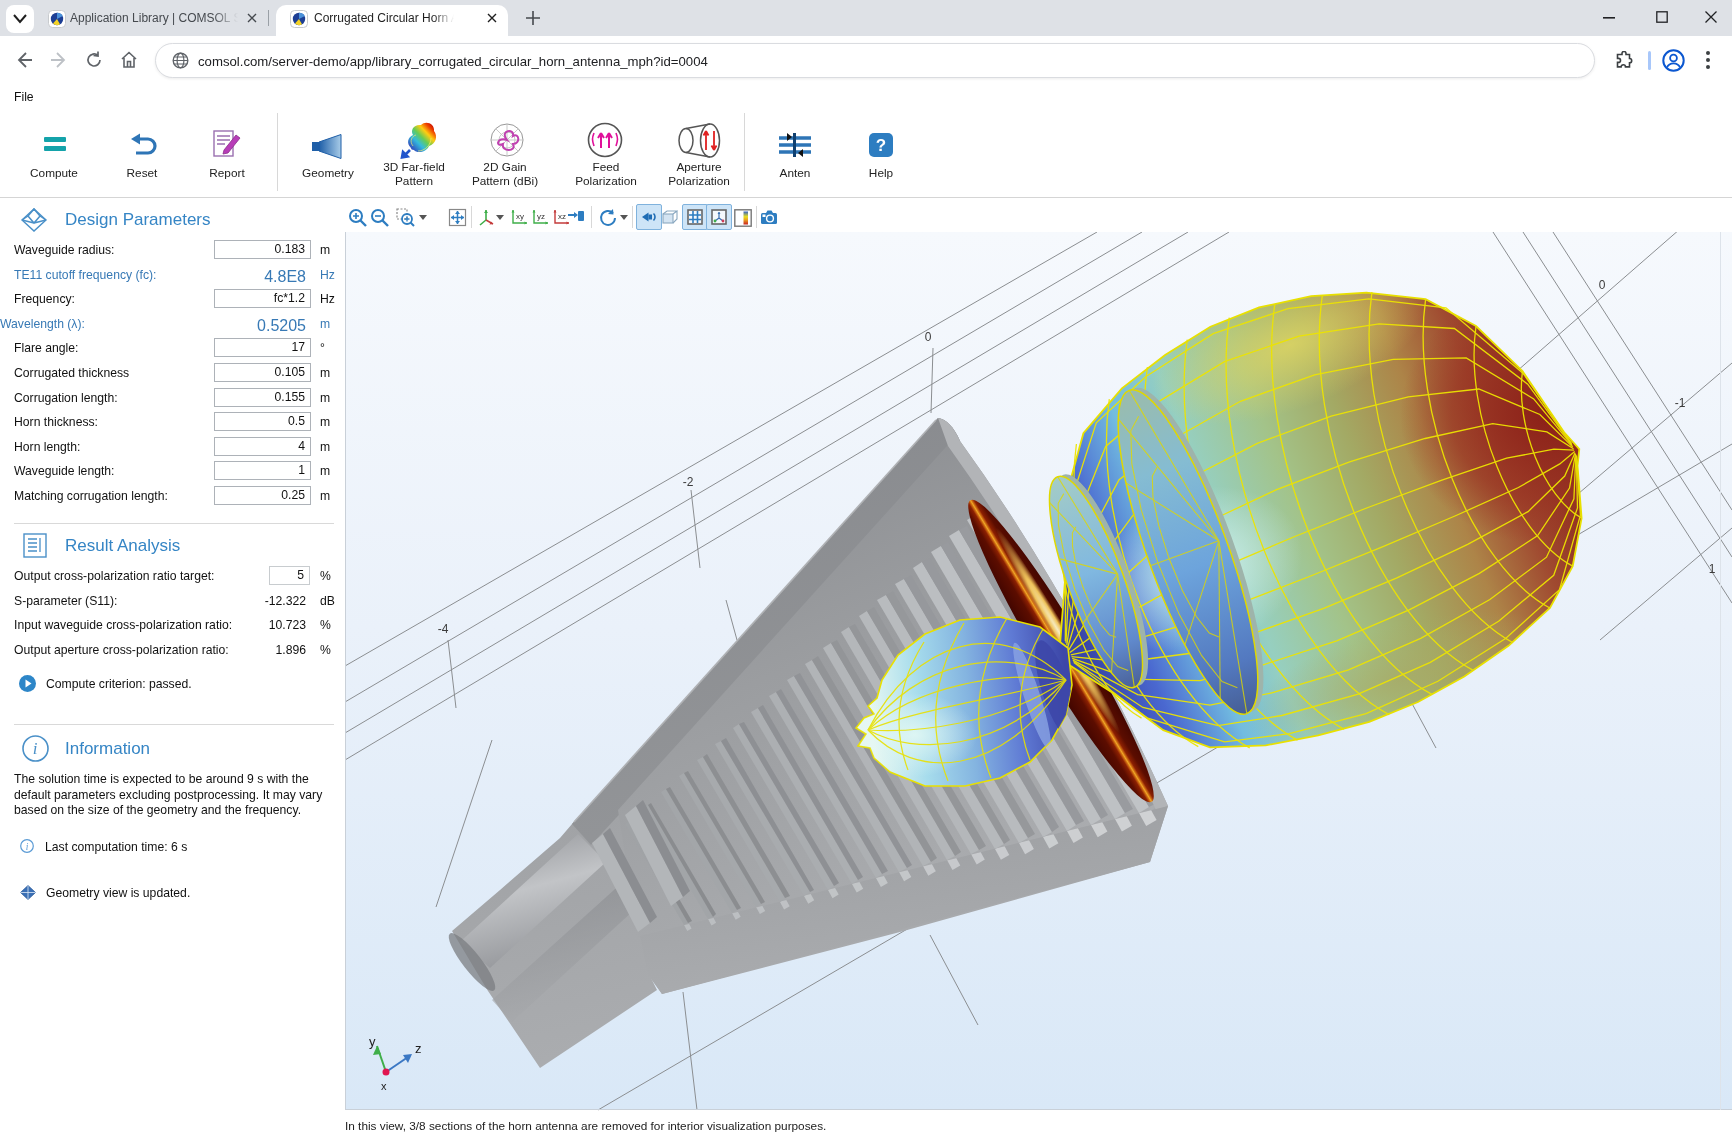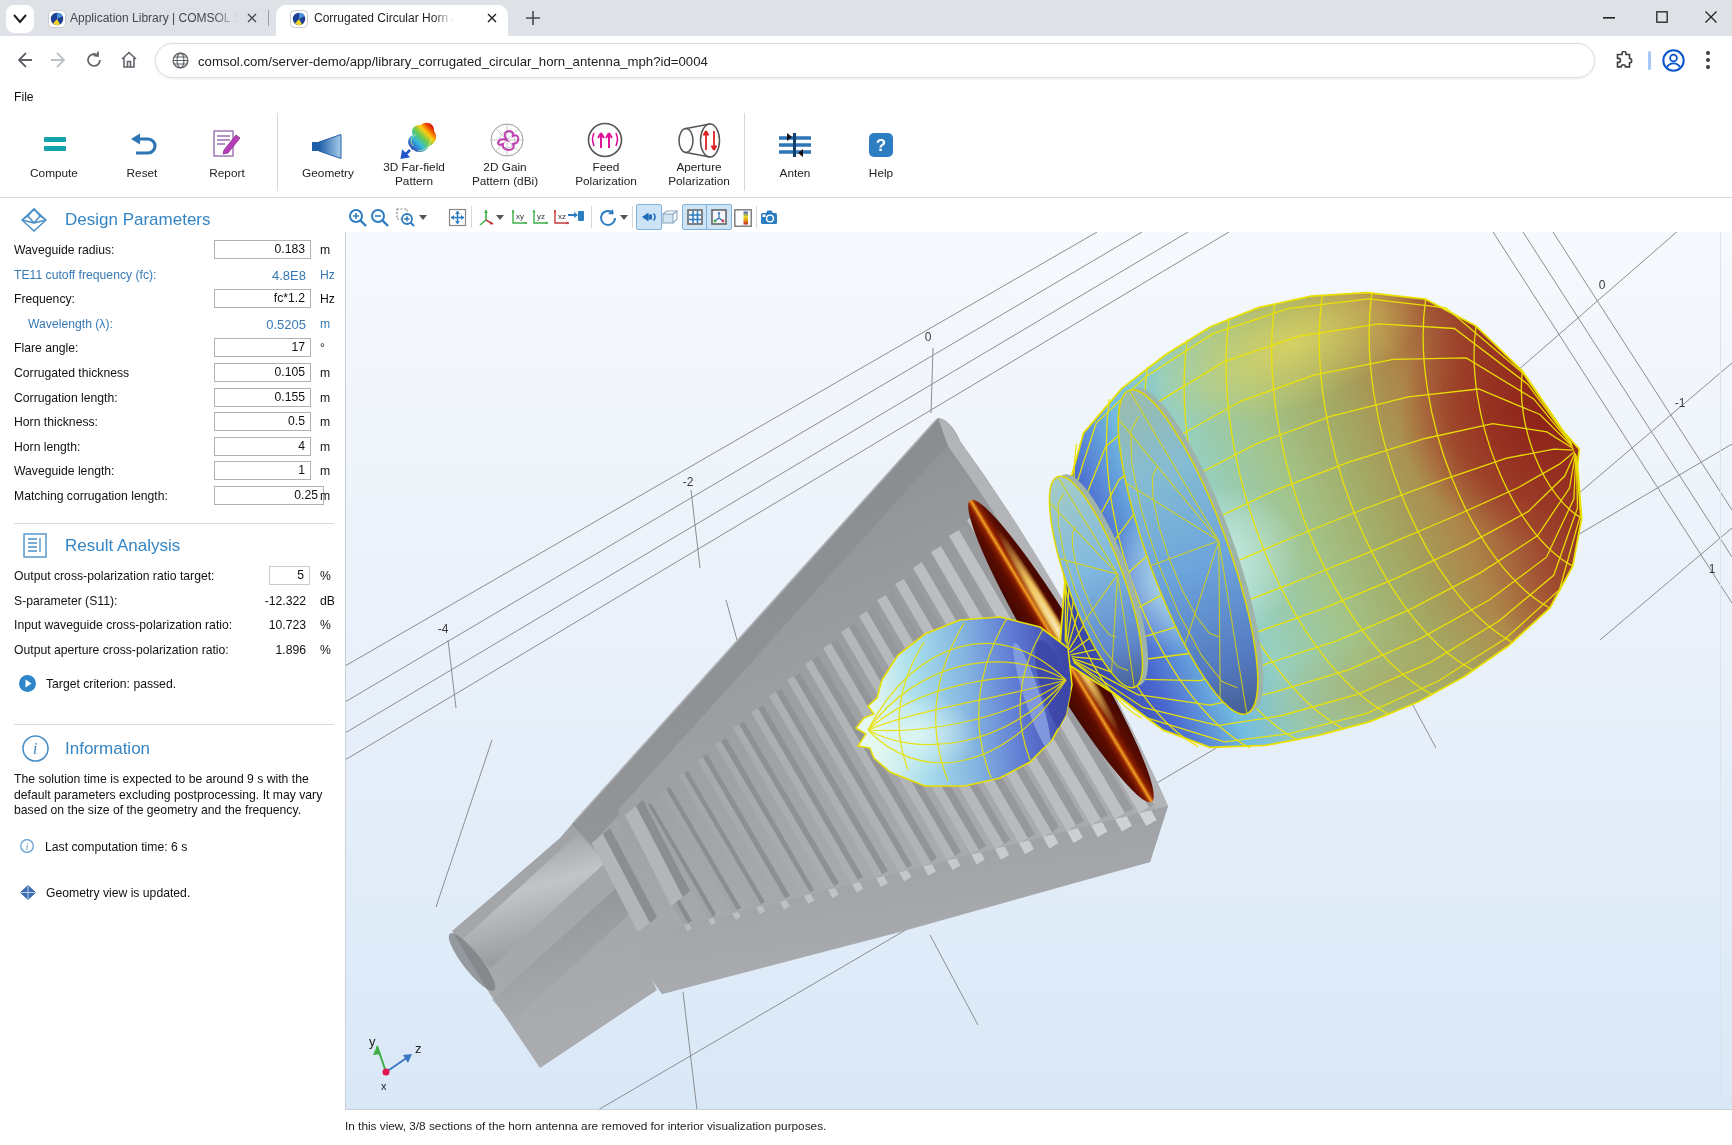--- a/index.html
+++ b/index.html
@@ -5,21 +5,21 @@
 #tabbar{position:absolute;left:0;top:0;width:1732px;height:36px;background:#dee1e6}
 #navbar{position:absolute;left:0;top:36px;width:1732px;height:49px;background:#fff}
 .tab{position:absolute;top:4px;height:32px;font-size:12px;color:#45494e;white-space:nowrap}
 #apparea{position:absolute;left:0;top:85px;width:1732px;height:1060px;background:#fff}
 .tbtn{position:absolute;text-align:center;font-size:11.8px;color:#222}
 .sep{position:absolute;width:1px;background:#d8d8d8}
 .lbl{position:absolute;font-size:12.2px;color:#111;white-space:nowrap}
 .lblb{position:absolute;font-size:12.2px;color:#3779b5;white-space:nowrap}
 .inp{position:absolute;height:19px;background:#fff;border:1px solid #adb2b8;font-size:12.2px;color:#111;text-align:right;padding:1px 5px 0 0}
 .val{position:absolute;font-size:12.2px;color:#111;text-align:right}
-.valb{position:absolute;font-size:13px;color:#3779b5;text-align:right}
+.valb{position:absolute;font-size:16px;color:#3779b5;text-align:right}
 .sech{position:absolute;font-size:17px;color:#3585c5}
 svg{display:block}
 </style></head><body>
 <div id="tabbar"></div>
 <div style="position:absolute;left:6px;top:5px;width:28px;height:28px;background:#fff;border-radius:8px"></div>
 <svg style="position:absolute;left:13px;top:13px" width="14" height="12" viewBox="0 0 14 12">
     <path d="M1,2 L7,9 L13,2" stroke="#1f1f1f" stroke-width="2" fill="none"></path>
   </svg>
 <div class="tab" style="left:56px;top:11px"></div>
 <svg style="position:absolute;left:48px;top:10px" width="18" height="18" viewBox="0 0 18 18">
@@ -179,21 +179,21 @@
 <div class="sech" style="left:65px;top:210px">Design Parameters</div>
 <div class="lbl" style="left:14px;top:243px">Waveguide radius:</div>
 <div class="inp" style="left:214px;top:240px;width:97px">0.183</div>
 <div class="lbl" style="left:320px;top:243px">m</div>
 <div class="lblb" style="left:14px;top:267.6px">TE11 cutoff frequency (fc):</div>
 <div class="valb" style="left:214px;top:267.6px;width:92px">4.8E8</div>
 <div class="lblb" style="left:320px;top:267.6px">Hz</div>
 <div class="lbl" style="left:14px;top:292.20000000000005px">Frequency:</div>
 <div class="inp" style="left:214px;top:289.20000000000005px;width:97px">fc*1.2</div>
 <div class="lbl" style="left:320px;top:292.20000000000005px">Hz</div>
-<div class="lblb" style="left:28px;top:316.80000000000007px">Wavelength (λ):</div>
+<div class="lblb" style="left:0;top:316.80000000000007px">Wavelength (λ):</div>
 <div class="valb" style="left:214px;top:316.80000000000007px;width:92px">0.5205</div>
 <div class="lblb" style="left:320px;top:316.80000000000007px">m</div>
 <div class="lbl" style="left:14px;top:341.4000000000001px">Flare angle:</div>
 <div class="inp" style="left:214px;top:338.4000000000001px;width:97px">17</div>
 <div class="lbl" style="left:320px;top:341.4000000000001px">°</div>
 <div class="lbl" style="left:14px;top:366.0000000000001px">Corrugated thickness</div>
 <div class="inp" style="left:214px;top:363.0000000000001px;width:97px">0.105</div>
 <div class="lbl" style="left:320px;top:366.0000000000001px">m</div>
 <div class="lbl" style="left:14px;top:390.60000000000014px">Corrugation length:</div>
 <div class="inp" style="left:214px;top:387.60000000000014px;width:97px">0.155</div>
@@ -201,21 +201,21 @@
 <div class="lbl" style="left:14px;top:415.20000000000016px">Horn thickness:</div>
 <div class="inp" style="left:214px;top:412.20000000000016px;width:97px">0.5</div>
 <div class="lbl" style="left:320px;top:415.20000000000016px">m</div>
 <div class="lbl" style="left:14px;top:439.8000000000002px">Horn length:</div>
 <div class="inp" style="left:214px;top:436.8000000000002px;width:97px">4</div>
 <div class="lbl" style="left:320px;top:439.8000000000002px">m</div>
 <div class="lbl" style="left:14px;top:464.4000000000002px">Waveguide length:</div>
 <div class="inp" style="left:214px;top:461.4000000000002px;width:97px">1</div>
 <div class="lbl" style="left:320px;top:464.4000000000002px">m</div>
 <div class="lbl" style="left:14px;top:489.0000000000002px">Matching corrugation length:</div>
-<div class="inp" style="left:214px;top:486.0000000000002px;width:110px">0.25</div>
+<div class="inp" style="left:214px;top:486.0000000000002px;width:97px">0.25</div>
 <div class="lbl" style="left:320px;top:489.0000000000002px">m</div>
 <div style="position:absolute;left:14px;top:523px;width:320px;height:1px;background:#d9d9d9"></div>
 <svg style="position:absolute;left:23px;top:533px" width="24" height="25" viewBox="0 0 24 25">
     <rect x="1" y="1" width="22" height="23" fill="none" stroke="#4a90c8" stroke-width="1.4"></rect>
     <path d="M5,6 h9 M5,10 h9 M5,14 h9 M5,18 h9" stroke="#4a90c8" stroke-width="1.3"></path>
     <path d="M17,5 v14" stroke="#4a90c8" stroke-width="1.3"></path>
   </svg>
 <div class="sech" style="left:65px;top:536px">Result Analysis</div>
 <div class="lbl" style="left:14px;top:569px">Output cross-polarization ratio target:</div>
 <div class="inp" style="left:269px;top:566px;width:41px;border-color:#c8cccf">5</div>
@@ -226,21 +226,21 @@
 <div class="lbl" style="left:14px;top:618.4px">Input waveguide cross-polarization ratio:</div>
 <div class="val" style="left:214px;top:618.4px;width:92px">10.723</div>
 <div class="lbl" style="left:320px;top:618.4px">%</div>
 <div class="lbl" style="left:14px;top:642.8px">Output aperture cross-polarization ratio:</div>
 <div class="val" style="left:214px;top:642.8px;width:92px">1.896</div>
 <div class="lbl" style="left:320px;top:642.8px">%</div>
 <svg style="position:absolute;left:19px;top:675px" width="17" height="17" viewBox="0 0 17 17">
     <circle cx="8.5" cy="8.5" r="8.5" fill="#2d86c8"></circle>
     <path d="M6.5,4.5 L12.5,8.5 L6.5,12.5 Z" fill="#fff"></path>
   </svg>
-<div class="lbl" style="left:46px;top:677px">Target criterion: passed.</div>
+<div class="lbl" style="left:46px;top:677px">Compute criterion: passed.</div>
 <div style="position:absolute;left:14px;top:724px;width:320px;height:1px;background:#d9d9d9"></div>
 <svg style="position:absolute;left:22px;top:735px" width="27" height="27" viewBox="0 0 27 27">
     <circle cx="13.5" cy="13.5" r="12.5" fill="none" stroke="#4a90c8" stroke-width="1.6"></circle>
     <text x="13" y="19" font-size="17" font-style="italic" font-family="Liberation Serif" fill="#4a90c8" text-anchor="middle">i</text>
   </svg>
 <div class="sech" style="left:65px;top:739px">Information</div>
 <div class="lbl" style="left:14px;top:772px;width:312px;white-space:normal;line-height:15.6px">The solution time is expected to be around 9 s with the default parameters excluding postprocessing. It may vary based on the size of the geometry and the frequency.</div>
 <svg style="position:absolute;left:20px;top:839px" width="14" height="14" viewBox="0 0 14 14">
     <circle cx="7" cy="7" r="6.3" fill="none" stroke="#5b9bd5" stroke-width="1.2"></circle>
     <text x="7" y="10.5" font-size="9.5" font-style="italic" font-family="Liberation Serif" fill="#5b9bd5" text-anchor="middle">i</text>

